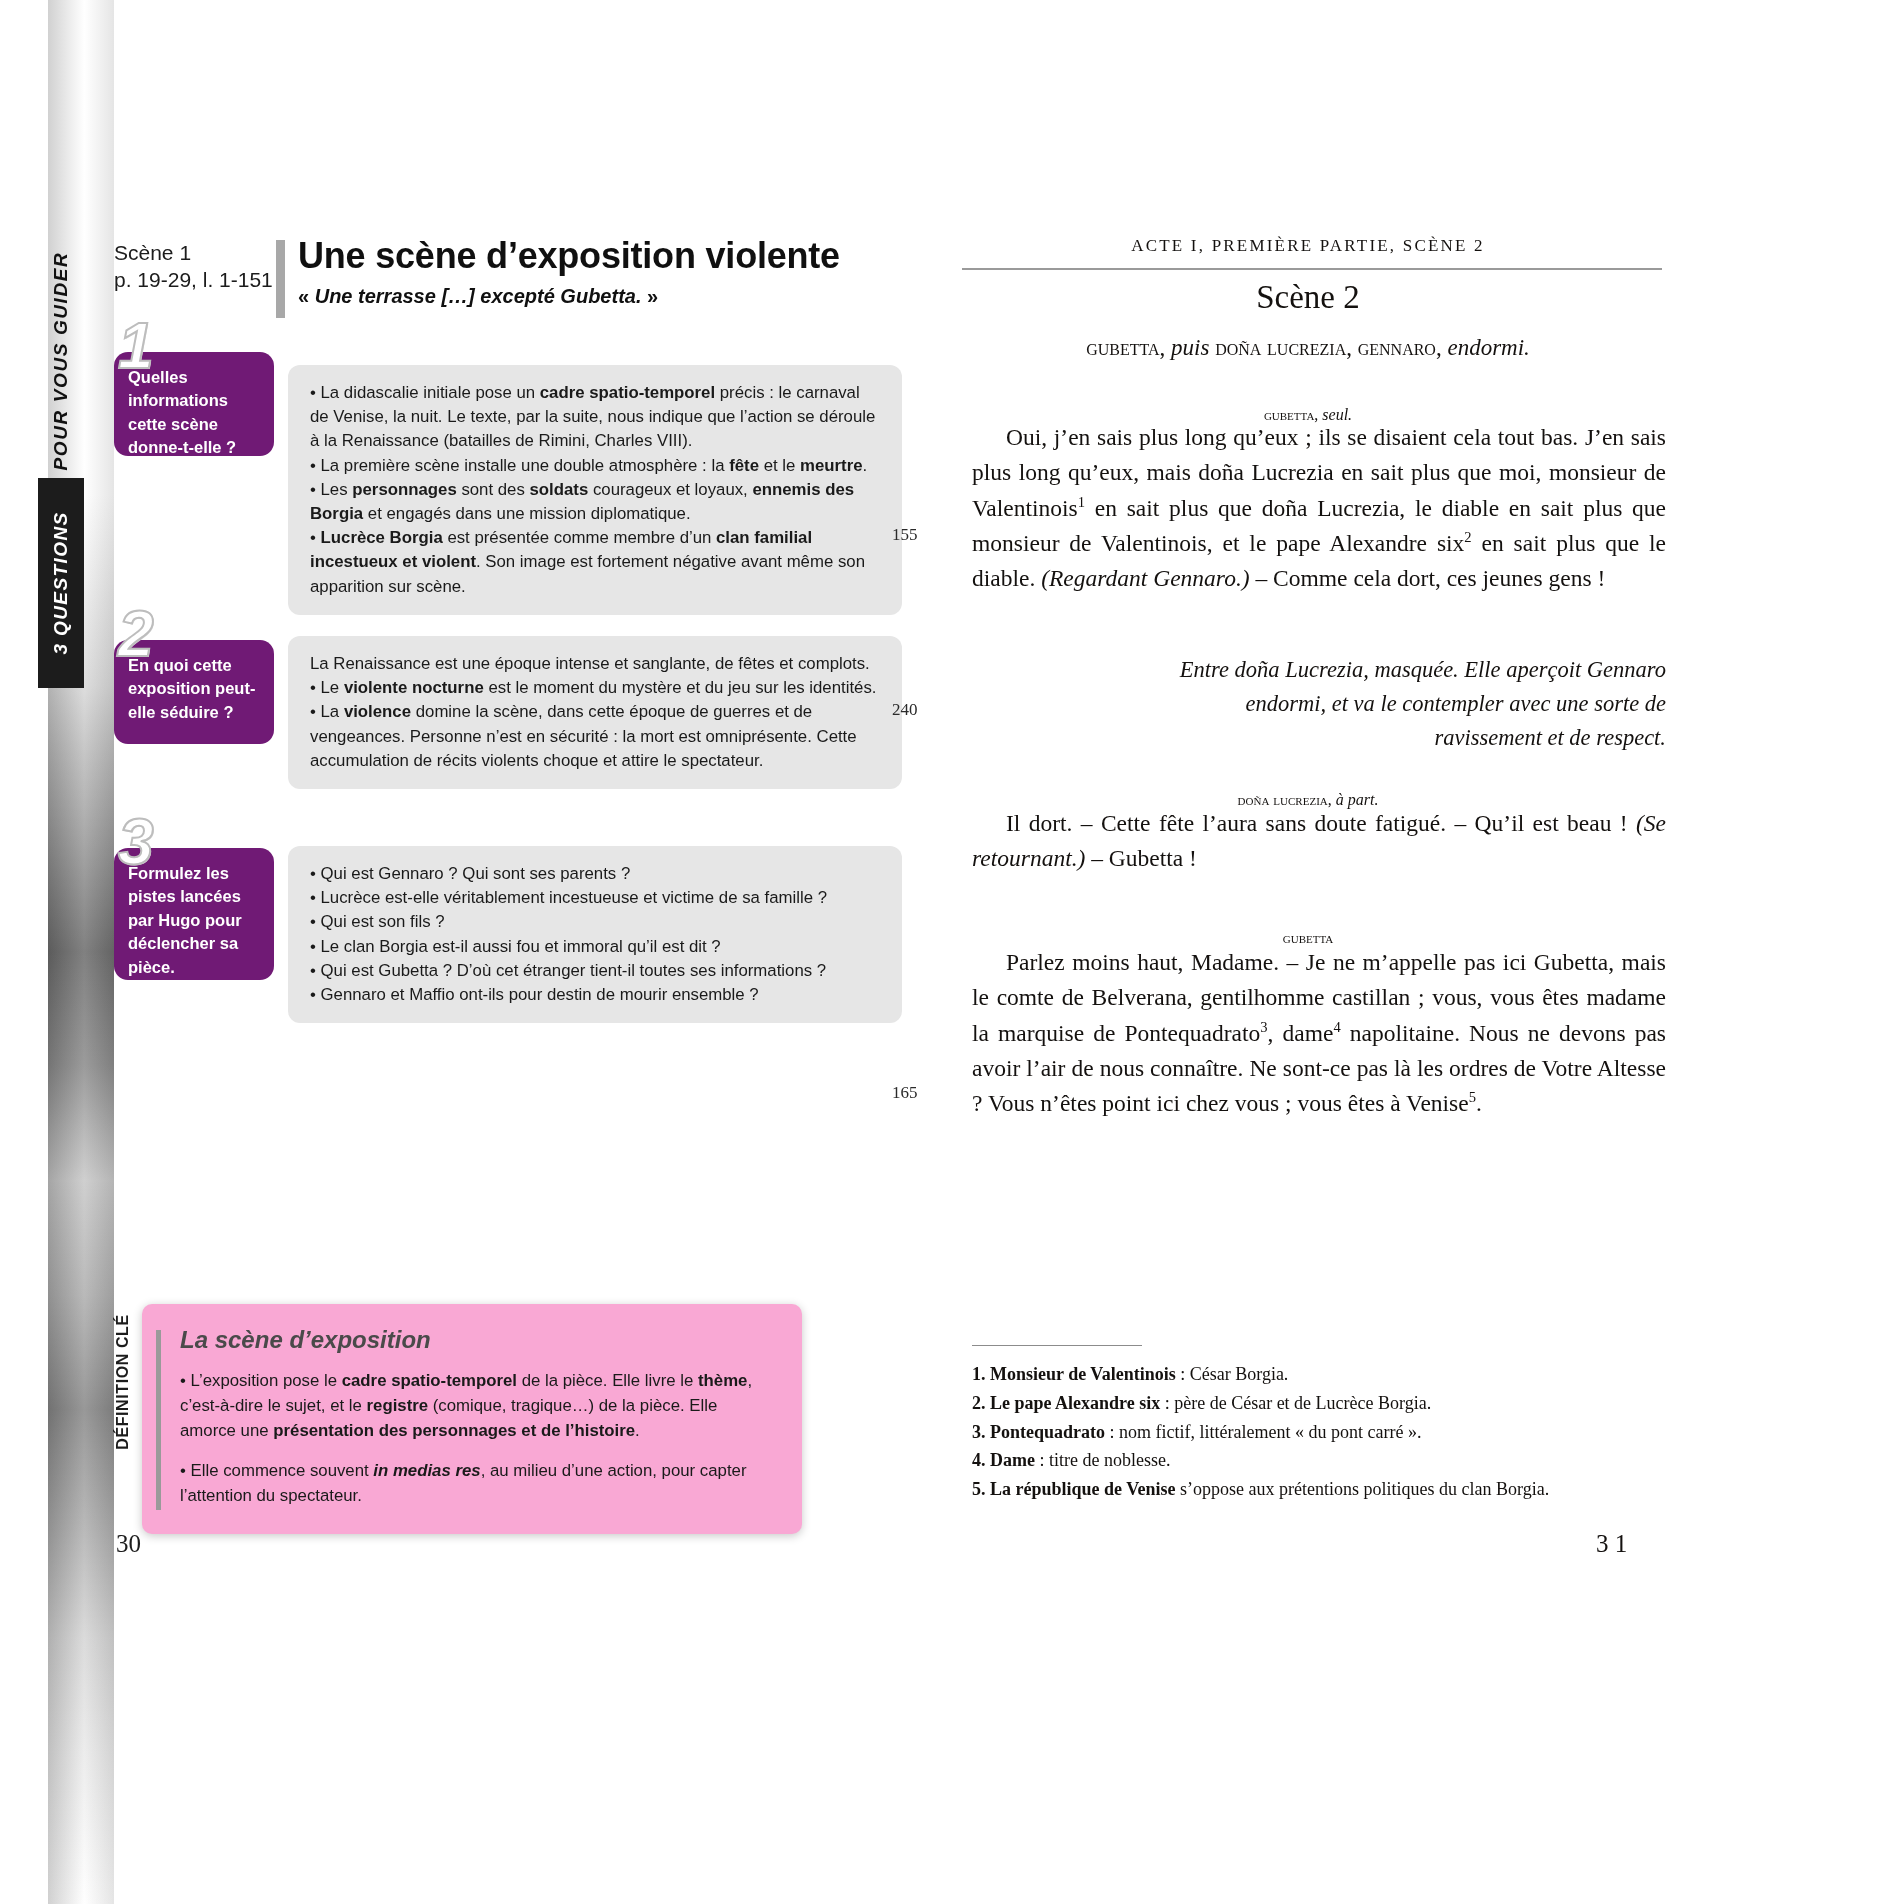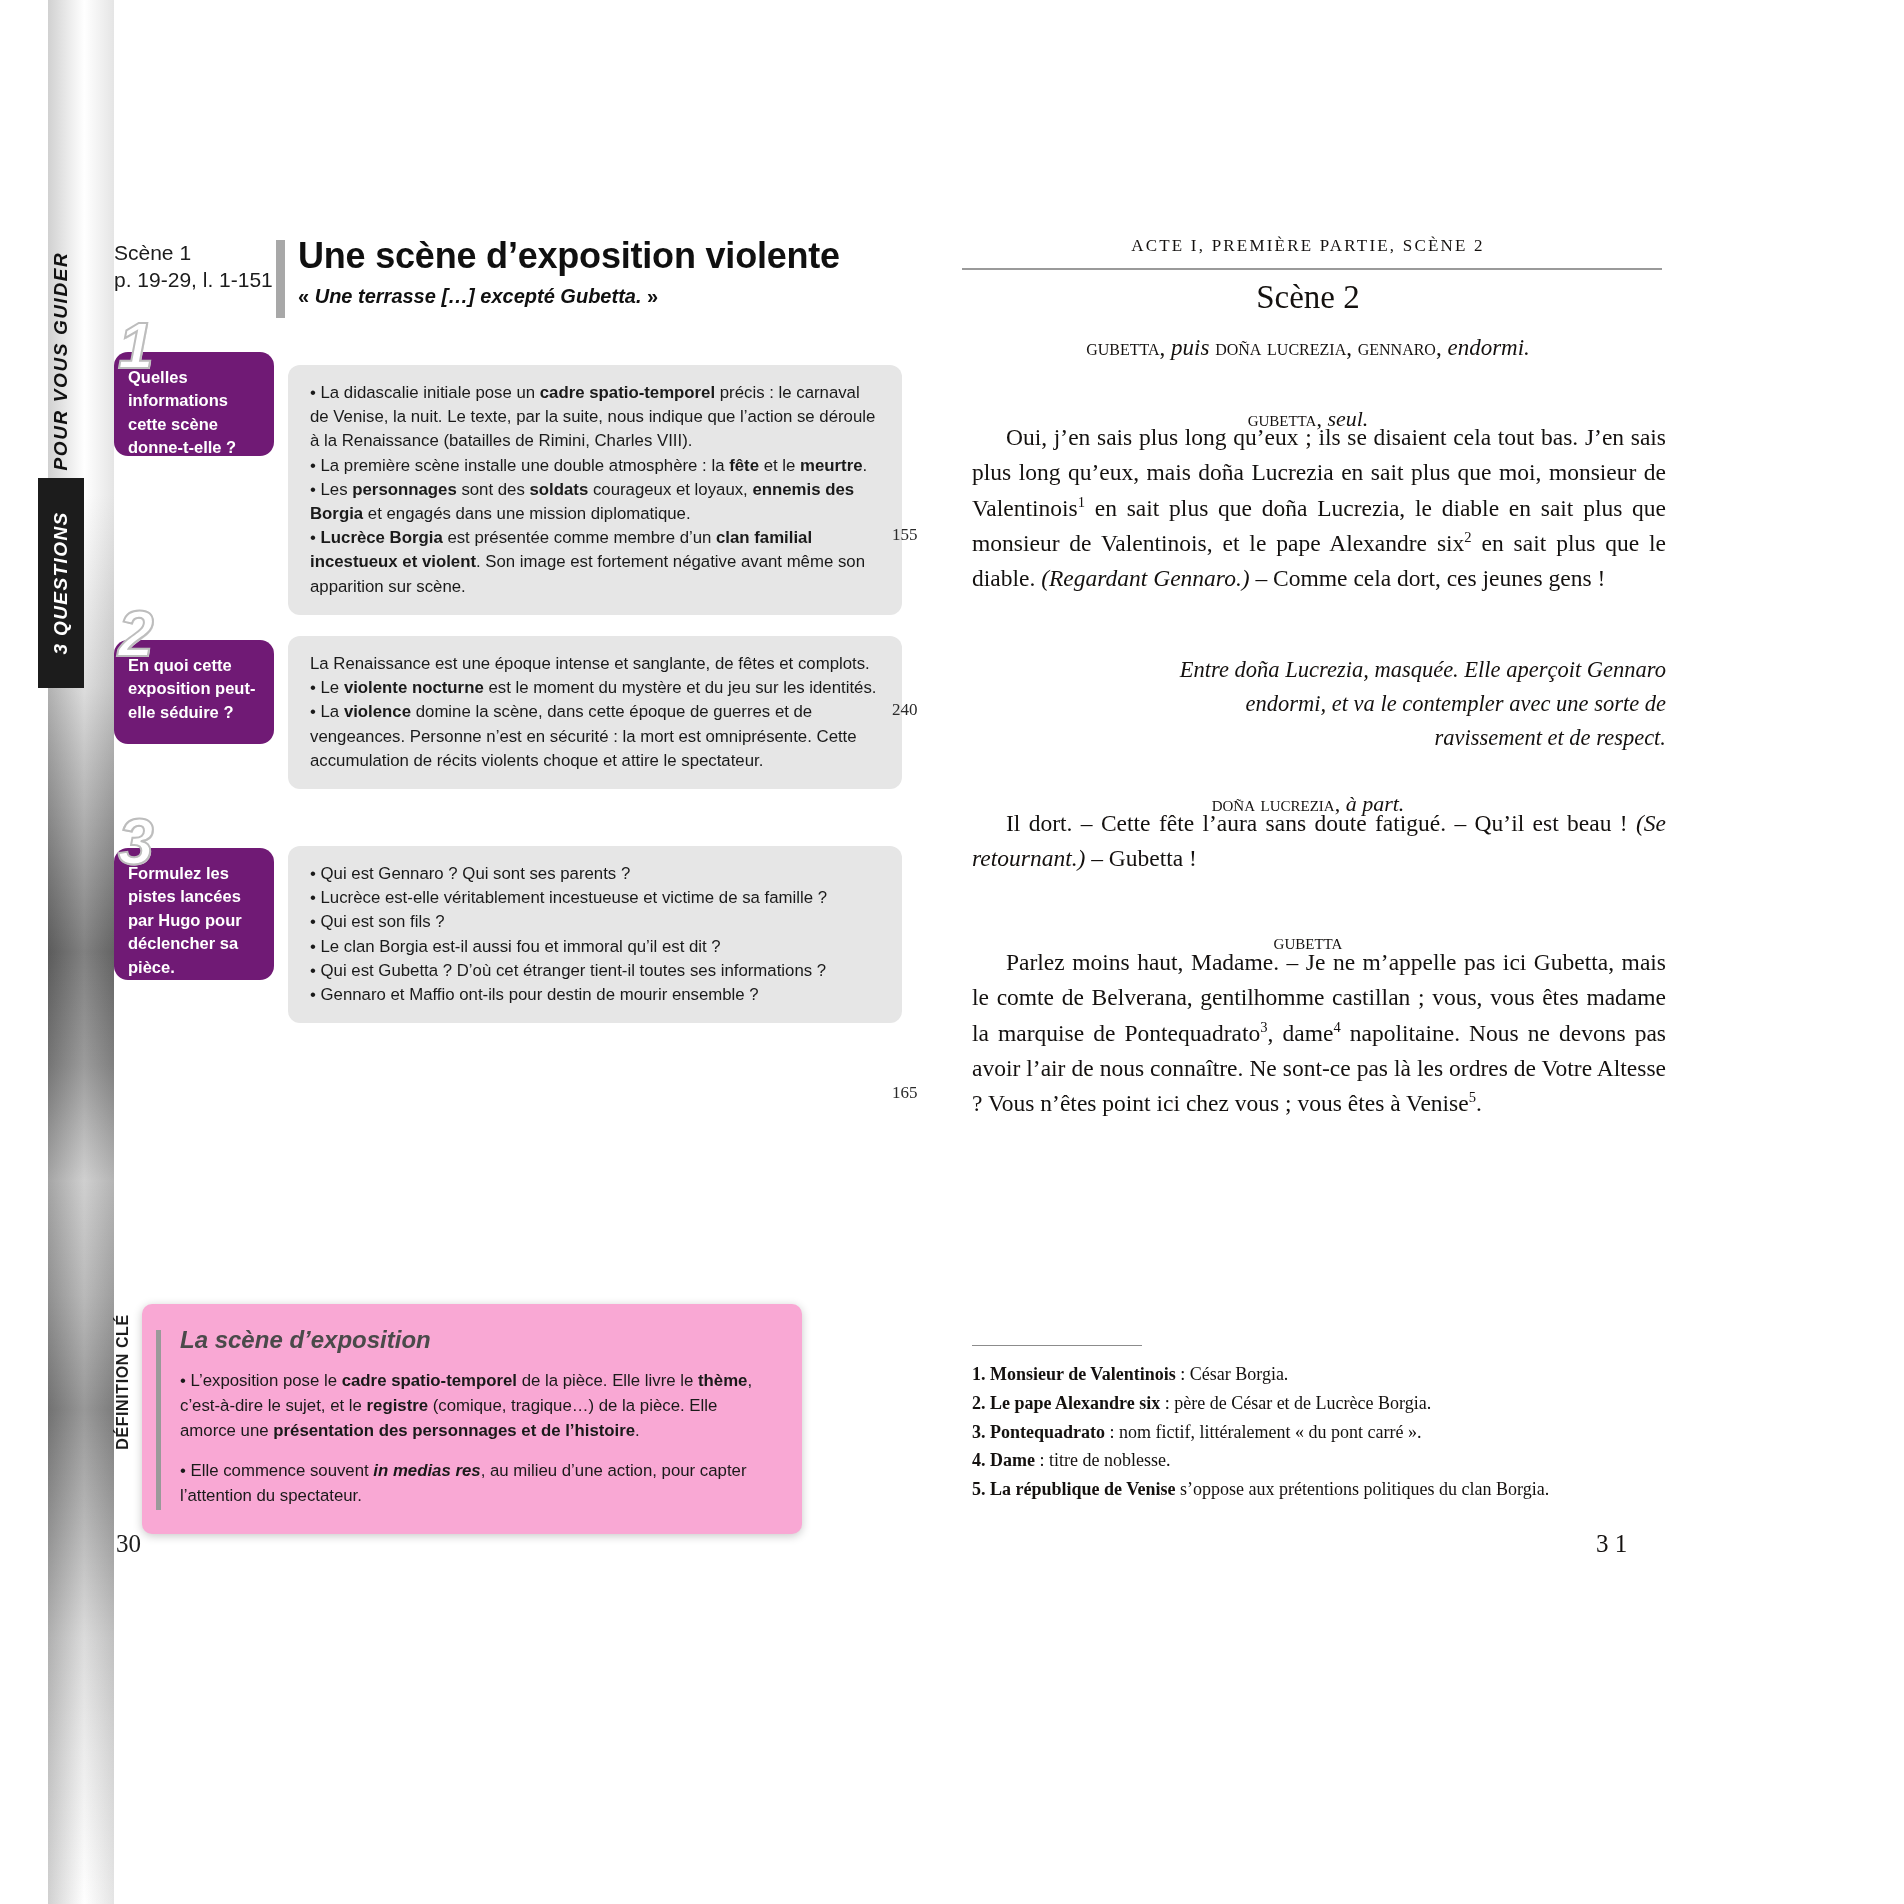--- a/index.html
+++ b/index.html
@@ -169,21 +169,21 @@
     font-size:33px;line-height:1.2;
   }
   .cast-line{
     position:absolute;left:0;top:335px;width:716px;text-align:center;
     font-size:23px;
   }
   .sc{font-variant:small-caps;text-transform:lowercase;}
   em{font-style:italic;}
 
   .speaker{
-    width:716px;text-align:center;font-size:22px;margin:26px 0 6px 0;
+    width:716px;text-align:center;font-size:16px;margin:26px 0 6px 0;
   }
   .verse{
     position:absolute;left:22px;width:694px;
     font-size:23.5px;line-height:1.50;text-align:justify;
   }
   .verse p{margin:0;text-indent:34px;}
   .stage{
     position:absolute;left:200px;width:516px;
     font-size:22.5px;line-height:1.50;font-style:italic;text-align:right;
   }

